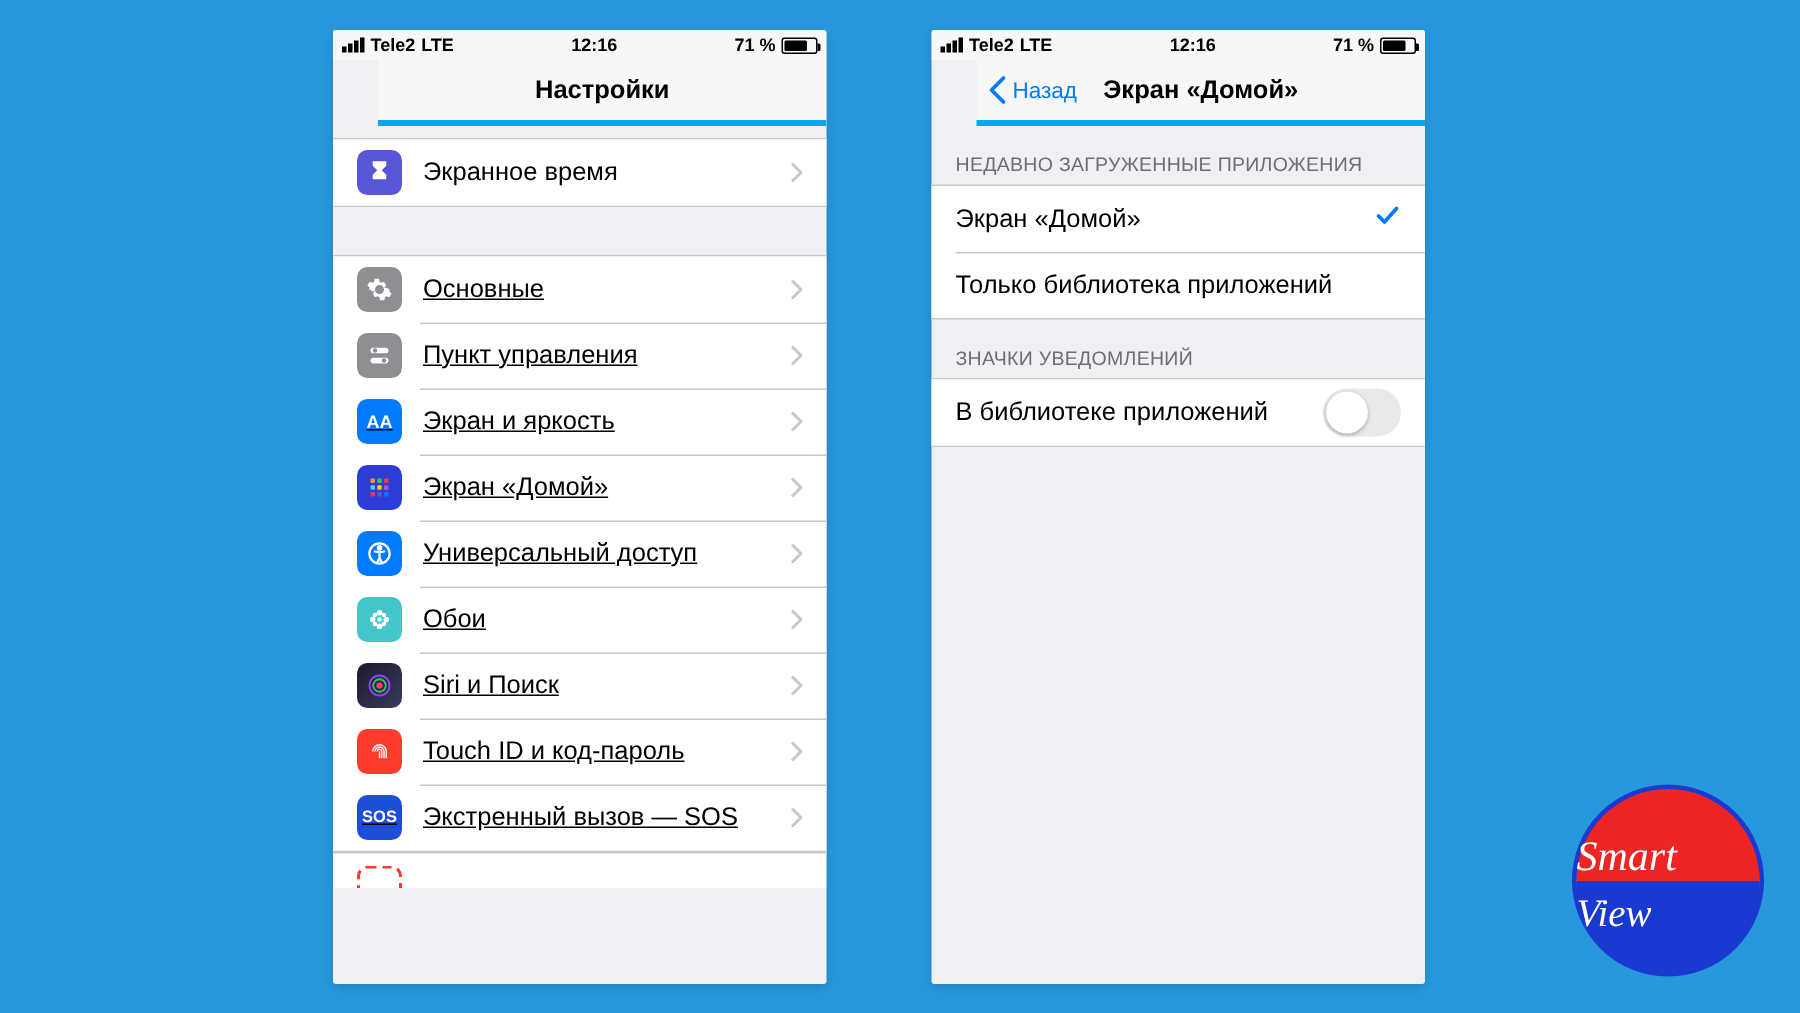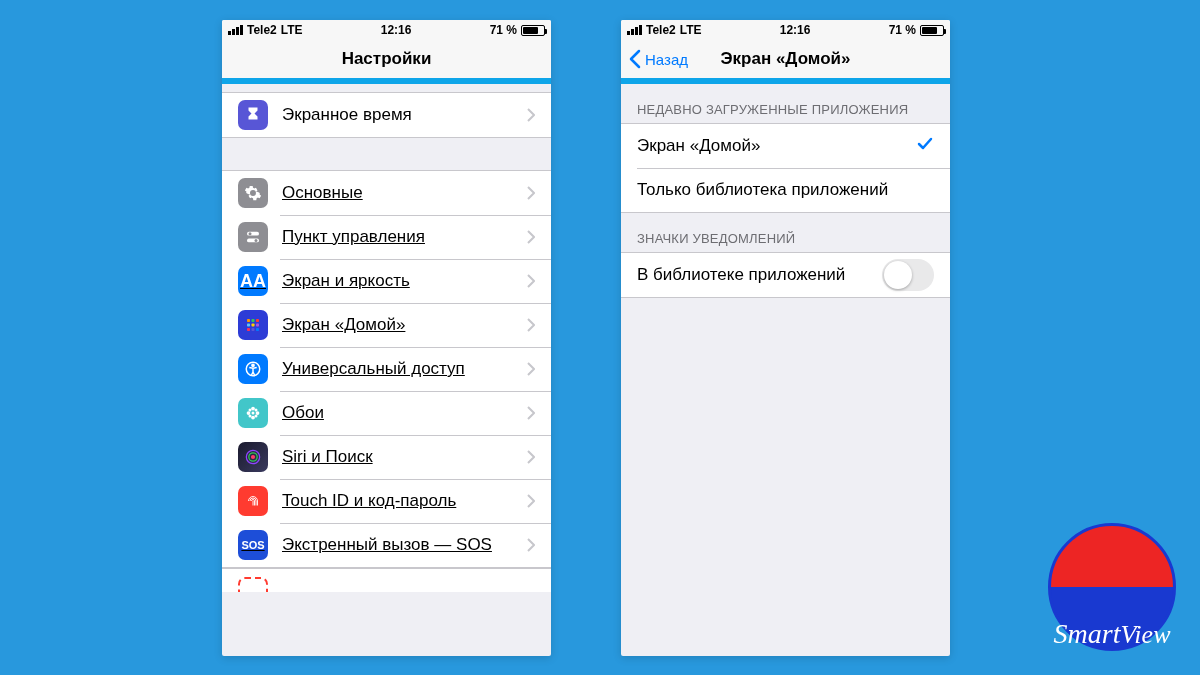--- a/index.html
+++ b/index.html
@@ -48,25 +48,26 @@
   width: 24px; height: 11px; border: 1px solid #000; border-radius: 2px;
   position: relative; display: inline-block;
 }
 .battery::after { content:""; position:absolute; right:-3px; top:3px; width:2px; height:5px; background:#000; border-radius:0 1px 1px 0;}
 .battery-fill { position:absolute; left:1px; top:1px; bottom:1px; width:70%; background:#000; border-radius:1px;}
 
 
 .nav-bar {
   height: 44px;
   background: #f7f7f7;
-  border-bottom: 6px solid #0ea5e9;
+  border-bottom: 4px solid #0ea5e9;
   display: flex;
   align-items: center;
   justify-content: center;
   position: relative;
+  margin-left: 30px;
 }
 .nav-title { font-size: 17px; font-weight: 600; color: #000; }
 .nav-back {
   position: absolute; left: 8px; display: flex; align-items: center;
   color: #007aff; font-size: 15px;
 }
 .nav-back svg { width: 12px; height: 20px; }
 
 
 .group { background: #fff; border-top: 1px solid #c8c7cc; border-bottom: 1px solid #c8c7cc; }
@@ -128,21 +129,21 @@
 .partial-row {
   height: 24px; overflow: hidden; border-top: 1px solid #c8c7cc; background:#fff;
   display:flex; align-items:flex-start; padding: 8px 16px 0;
 }
 .partial-row .icon { width:30px; height:30px; }
 
 .badge-logo {
   position: absolute; right: 24px; bottom: 24px; width: 128px; height: 128px;
   border-radius: 50%; border: 3px solid #1939d0;
   background: linear-gradient(to bottom, #ed2524 0%, #ed2524 50%, #1939d0 50%, #1939d0 100%);
-  display: flex; align-items: flex-end; justify-content: center;
+  display: flex; flex-direction: column; align-items: flex-start; justify-content: center;
   color: #fff; font-family: cursive; font-style: italic;
 }
 .badge-logo .l1{font-size:28px; line-height:1; margin-top:6px;}
 .badge-logo .l2{font-size:26px; line-height:1; margin-top:10px;}
 
 .spacer-small{height:8px;}
 </style>
 </head>
 <body>
 
@@ -215,21 +216,21 @@
           </svg>
       </div>
       <div class="row-label">Пункт управления</div>
       <span class="chevron">
           <svg viewBox="0 0 8 14">
             <path d="M1 1l6 6-6 6" stroke="#c7c7cc" stroke-width="2" fill="none"></path>
           </svg>
         </span>
     </div>
     <div class="row">
-      <div class="icon ic-display" style="font-size:18px;">AA</div>
+      <div class="icon ic-display" style="font-size:12px;">AA</div>
       <div class="row-label">Экран и яркость</div>
       <span class="chevron">
           <svg viewBox="0 0 8 14">
             <path d="M1 1l6 6-6 6" stroke="#c7c7cc" stroke-width="2" fill="none"></path>
           </svg>
         </span>
     </div>
     <div class="row">
       <div class="icon ic-home">
         <svg viewBox="0 0 24 24" width="18" height="18">

